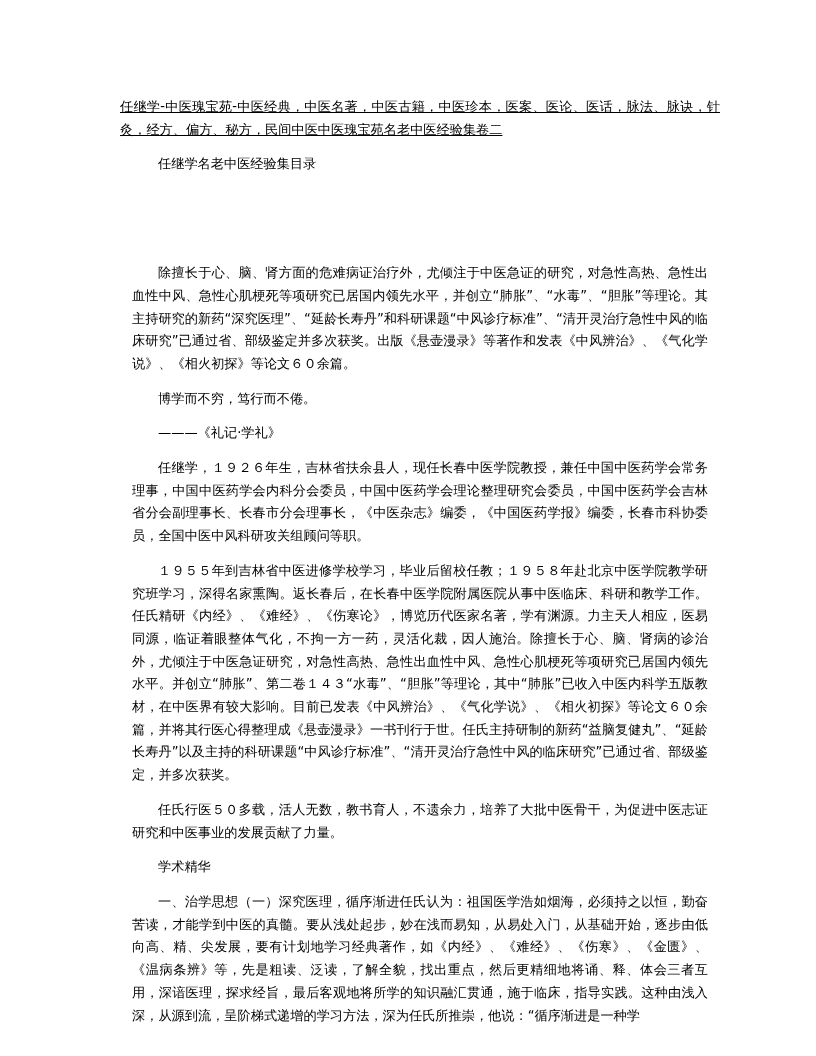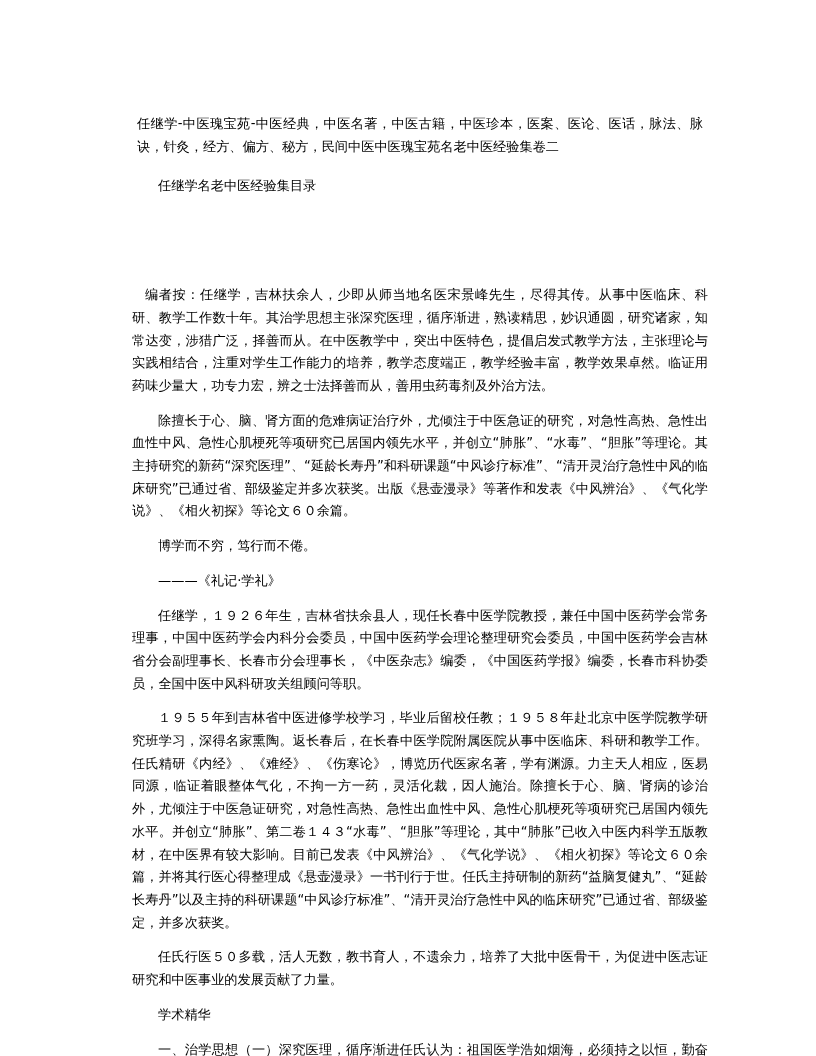--- a/index.html
+++ b/index.html
@@ -30,36 +30,36 @@
   .indent1 {
     text-indent: 26px;
   }
   .indent2 {
     text-indent: 13px;
   }
   .blank-gap {
     height: 62px;
   }
   .title-line {
-    margin: 17px;
+    margin: 0;
+    text-decoration: underline;
   }
 </style>
 </head>
 <body>
 
 <div class="page">
   <div class="doc">
 
     <p class="p title-line">任继学-中医瑰宝苑-中医经典，中医名著，中医古籍，中医珍本，医案、医论、医话，脉法、脉诀，针灸，经方、偏方、秘方，民间中医中医瑰宝苑名老中医经验集卷二</p>
     <p class="p indent1">任继学名老中医经验集目录</p>
 
     <div class="blank-gap"></div>
 
 
-    <p class="p indent2">编者按：任继学，吉林扶余人，少即从师当地名医宋景峰先生，尽得其传。从事中医临床、科研、教学工作数十年。其治学思想主张深究医理，循序渐进，熟读精思，妙识通圆，研究诸家，知常达变，涉猎广泛，择善而从。在中医教学中，突出中医特色，提倡启发式教学方法，主张理论与实践相结合，注重对学生工作能力的培养，教学态度端正，教学经验丰富，教学效果卓然。临证用药味少量大，功专力宏，辨之士法择善而从，善用虫药毒剂及外治方法。</p>
     <p class="p indent1">除擅长于心、脑、肾方面的危难病证治疗外，尤倾注于中医急证的研究，对急性高热、急性出血性中风、急性心肌梗死等项研究已居国内领先水平，并创立“肺胀”、“水毒”、“胆胀”等理论。其主持研究的新药“深究医理”、“延龄长寿丹”和科研课题“中风诊疗标准”、“清开灵治疗急性中风的临床研究”已通过省、部级鉴定并多次获奖。出版《悬壶漫录》等著作和发表《中风辨治》、《气化学说》、《相火初探》等论文６０余篇。</p>
     <p class="p indent1">博学而不穷，笃行而不倦。</p>
     <p class="p indent1">———《礼记·学礼》</p>
     <p class="p indent1">任继学，１９２６年生，吉林省扶余县人，现任长春中医学院教授，兼任中国中医药学会常务理事，中国中医药学会内科分会委员，中国中医药学会理论整理研究会委员，中国中医药学会吉林省分会副理事长、长春市分会理事长，《中医杂志》编委，《中国医药学报》编委，长春市科协委员，全国中医中风科研攻关组顾问等职。</p>
     <p class="p indent1">１９５５年到吉林省中医进修学校学习，毕业后留校任教；１９５８年赴北京中医学院教学研究班学习，深得名家熏陶。返长春后，在长春中医学院附属医院从事中医临床、科研和教学工作。任氏精研《内经》、《难经》、《伤寒论》，博览历代医家名著，学有渊源。力主天人相应，医易同源，临证着眼整体气化，不拘一方一药，灵活化裁，因人施治。除擅长于心、脑、肾病的诊治外，尤倾注于中医急证研究，对急性高热、急性出血性中风、急性心肌梗死等项研究已居国内领先水平。并创立“肺胀”、第二卷１４３“水毒”、“胆胀”等理论，其中“肺胀”已收入中医内科学五版教材，在中医界有较大影响。目前已发表《中风辨治》、《气化学说》、《相火初探》等论文６０余篇，并将其行医心得整理成《悬壶漫录》一书刊行于世。任氏主持研制的新药“益脑复健丸”、“延龄长寿丹”以及主持的科研课题“中风诊疗标准”、“清开灵治疗急性中风的临床研究”已通过省、部级鉴定，并多次获奖。</p>
     <p class="p indent1">任氏行医５０多载，活人无数，教书育人，不遗余力，培养了大批中医骨干，为促进中医志证研究和中医事业的发展贡献了力量。</p>
 
     <p class="p indent1">学术精华</p>
     <p class="p indent1">一、治学思想（一）深究医理，循序渐进任氏认为：祖国医学浩如烟海，必须持之以恒，勤奋苦读，才能学到中医的真髓。要从浅处起步，妙在浅而易知，从易处入门，从基础开始，逐步由低向高、精、尖发展，要有计划地学习经典著作，如《内经》、《难经》、《伤寒》、《金匮》、《温病条辨》等，先是粗读、泛读，了解全貌，找出重点，然后更精细地将诵、释、体会三者互用，深谙医理，探求经旨，最后客观地将所学的知识融汇贯通，施于临床，指导实践。这种由浅入深，从源到流，呈阶梯式递增的学习方法，深为任氏所推崇，他说：“循序渐进是一种学</p>
 

